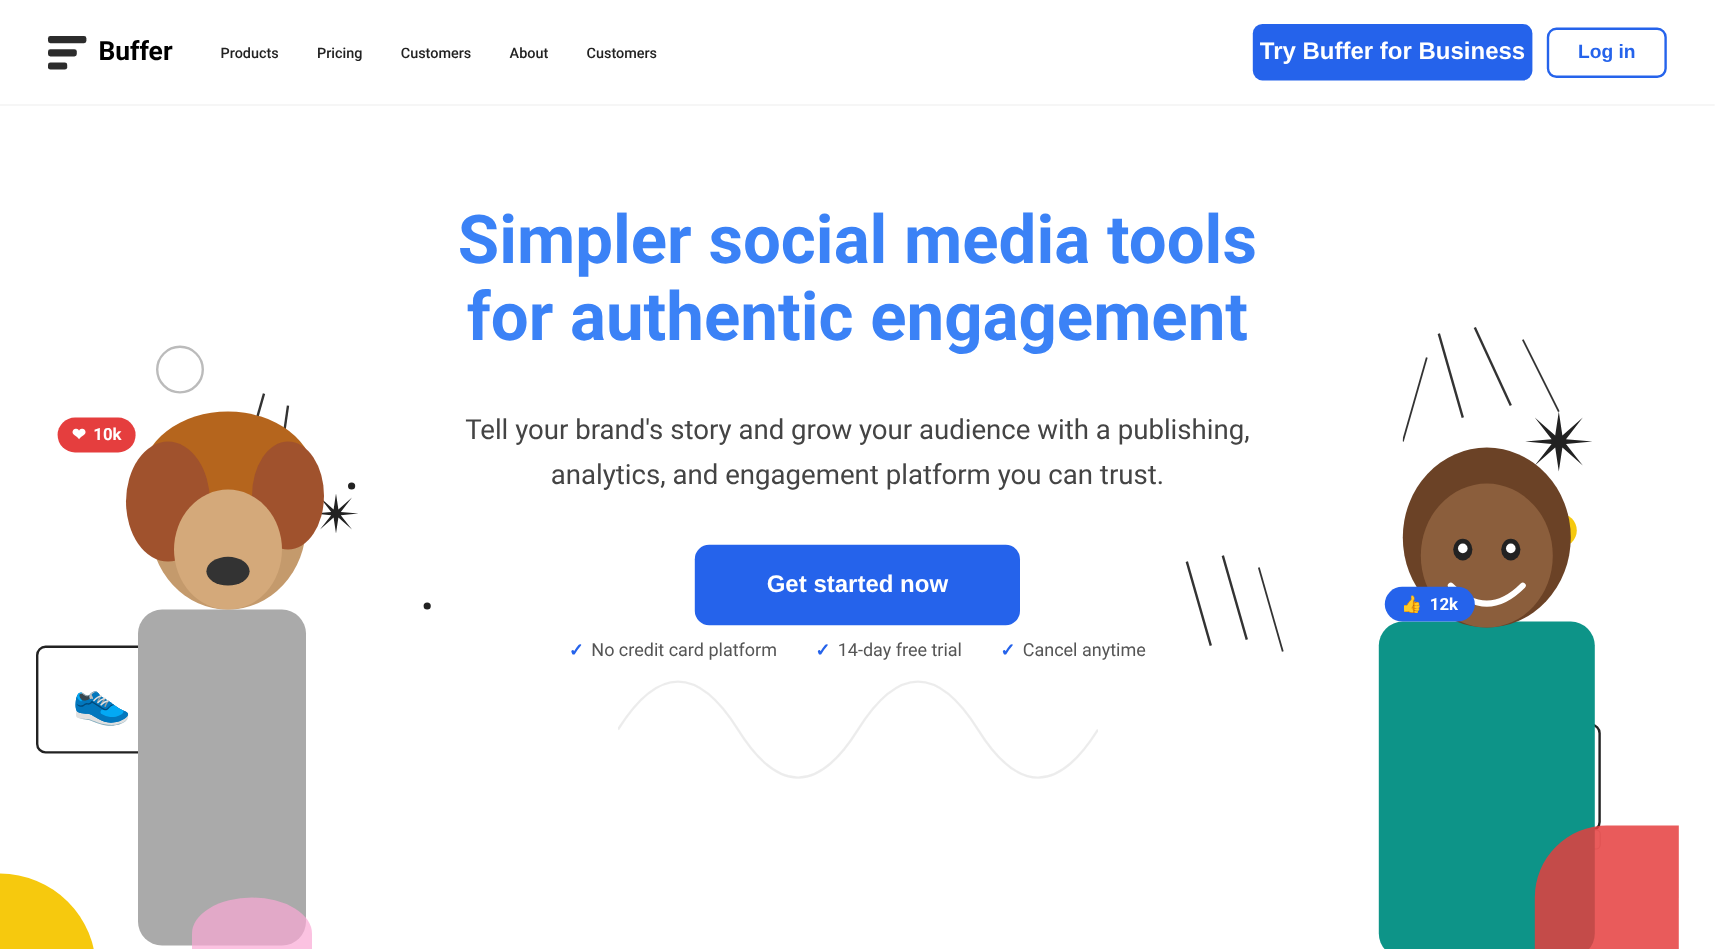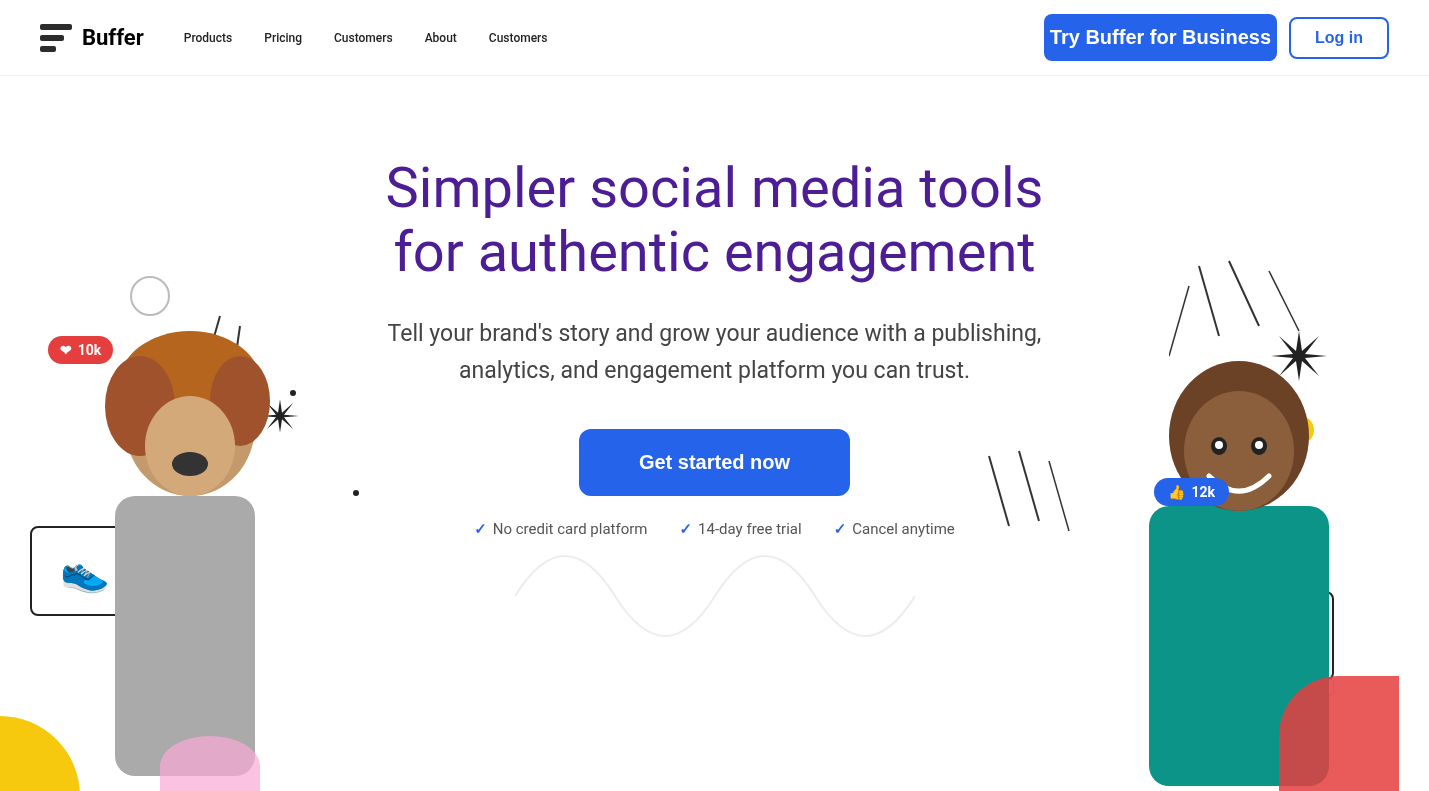--- a/index.html
+++ b/index.html
@@ -4,21 +4,21 @@
   <style>
     * { margin: 0; padding: 0; box-sizing: border-box; }
     body { font-family: -apple-system, BlinkMacSystemFont, 'Segoe UI', Roboto, sans-serif; background: #fff; overflow-x: hidden; }
 
     
     nav {
       display: flex;
       align-items: center;
       justify-content: space-between;
       padding: 0 40px;
-      height: 76px;
+      height: 88px;
       border-bottom: 1px solid #f0f0f0;
     }
     .nav-left { display: flex; align-items: center; gap: 40px; }
     .logo { display: flex; align-items: center; gap: 10px; font-size: 22px; font-weight: 700; color: #000; text-decoration: none; }
     .logo-icon { width: 32px; height: 28px; display: flex; flex-direction: column; gap: 5px; }
     .logo-icon span { display: block; height: 6px; background: #2c2c2c; border-radius: 2px; }
     .logo-icon span:nth-child(1) { width: 32px; }
     .logo-icon span:nth-child(2) { width: 24px; }
     .logo-icon span:nth-child(3) { width: 16px; }
     .nav-links { display: flex; align-items: center; gap: 32px; }
@@ -56,43 +56,43 @@
       display: flex;
       flex-direction: column;
       align-items: center;
       text-align: center;
       padding: 80px 40px 60px;
       min-height: 720px;
       overflow: hidden;
     }
     .hero-title {
       font-size: 56px;
-      font-weight: 400;
+      font-weight: 700;
       line-height: 1.15;
-      color: #4c1d95;
+      color: #3b82f6;
       max-width: 720px;
-      margin-bottom: 31px;
+      margin-bottom: 44px;
     }
     .hero-subtitle {
       font-size: 23px;
       color: #444;
       max-width: 680px;
       line-height: 1.6;
       margin-bottom: 40px;
     }
     .btn-cta {
       background: #2563eb;
       color: #fff;
       border: none;
       padding: 22px 60px;
       border-radius: 12px;
       font-size: 20px;
       font-weight: 700;
       cursor: pointer;
-      margin-bottom: 24px;
+      margin-bottom: 12px;
     }
     .trust-badges {
       display: flex;
       gap: 32px;
       align-items: center;
       color: #555;
       font-size: 15px;
     }
     .trust-badge { display: flex; align-items: center; gap: 6px; }
     .check { color: #2563eb; font-weight: 700; }

